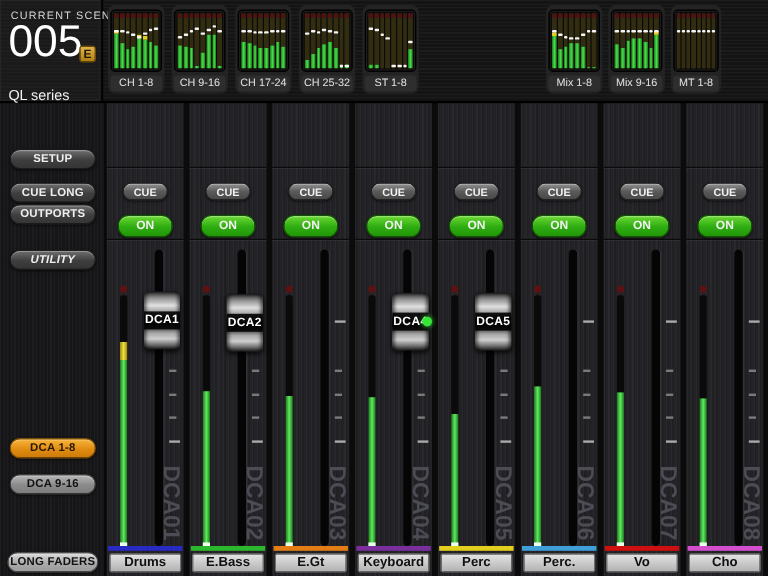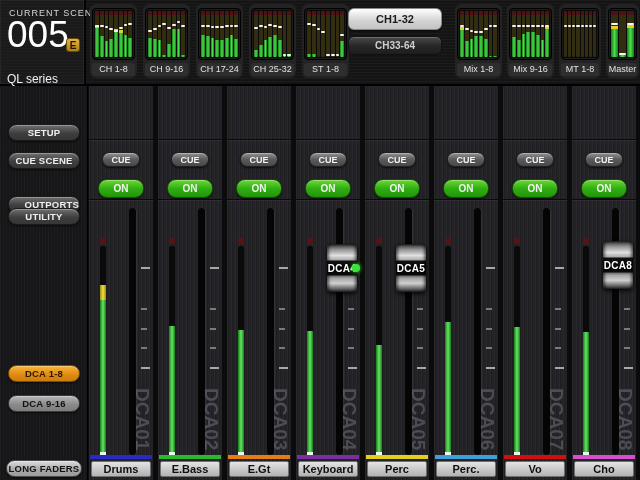--- a/index.html
+++ b/index.html
@@ -73,21 +73,21 @@
     border-right:1px solid #000;
     padding-left:16px;
   }
   .side-btn {
     position:absolute; left:8px; width:72px; height:17px; border-radius:9px;
     border:1px solid #1b1b1b; color:#efefef; font-size:9.5px; font-weight:bold; letter-spacing:.2px;
     background:linear-gradient(180deg,#707070,#3e3e3e 55%,#353535);
     box-shadow:inset 0 1px 0 rgba(255,255,255,.28), 0 1px 2px rgba(0,0,0,.6);
     text-align:center; line-height:15px;
   }
-  .side-btn.b0 { top:38px; } .side-btn.b1 { top:66px; } .side-btn.b2 { top:110px;text-align:right; } .side-btn.b3 { top:122px; }
+  .side-btn.b0 { top:38px; } .side-btn.b1 { top:66px; } .side-btn.b2 { top:84px; } .side-btn.b3 { top:122px;font-style:italic; }
   .side-btn.dca0 { top:279px; background:linear-gradient(180deg,#f7b63c,#e18c12 55%,#cd7c08); color:#2a1800; border-color:#7a4d03; }
   .side-btn.dca1 { top:309px; background:linear-gradient(180deg,#b8b8b8,#8b8b8b 55%,#7d7d7d); color:#121212; border-color:#3a3a3a; }
   .side-btn.longf { top:374px; left:6px; width:76px; background:linear-gradient(180deg,#dedede,#aaaaaa 55%,#9c9c9c); color:#121212; border-color:#4a4a4a; }
 
   .strips { display:flex; gap:5px; padding-left:1px; height:394px; }
   .strip {
     position:relative; width:64px; height:394px; flex:none;
     background:#232327;
     background-image:repeating-linear-gradient(90deg, rgba(255,255,255,0.028) 0 1px, rgba(0,0,0,0.12) 1px 2px, transparent 2px 4px);
   }
@@ -379,24 +379,20 @@
           <div class="bar">
             <div class="clip"></div>
             <div class="lit" style="height: 34%;"></div>
             <div class="mark" style="top: 50%;"></div>
           </div>
         </div>
         <div class="block-label">ST 1-8</div>
       </div>
     </div>
 
-  <div class="bank-col">
-    <button class="bank-btn active">CH1-32</button>
-    <button class="bank-btn inactive">CH33-64</button>
-  </div>
 
   <div class="right-blocks">
       <div class="block-wrap">
         <div class="block">
           <div class="bar">
             <div class="clip"></div>
             <div class="lit" style="height: 58%;"></div>
             <div class="peak" style="bottom: 58%;"></div>
             <div class="mark" style="top: 30%;"></div>
           </div>
@@ -514,49 +510,27 @@
             <div class="clip"></div>
             <div class="mark" style="top: 30%;"></div>
           </div>
           <div class="bar">
             <div class="clip"></div>
             <div class="mark" style="top: 30%;"></div>
           </div>
         </div>
         <div class="block-label">MT 1-8</div>
       </div>
-      <div class="block-wrap">
-        <div class="block">
-          <div class="bar">
-            <div class="clip"></div>
-            <div class="lit" style="height: 60%;"></div>
-            <div class="peak" style="bottom: 60%;"></div>
-            <div class="mark" style="top: 27%;"></div>
-          </div>
-          <div class="bar">
-            <div class="clip"></div>
-            <div class="lit" style="height: 8%;"></div>
-            <div class="mark" style="top: 92%;"></div>
-          </div>
-          <div class="bar">
-            <div class="clip"></div>
-            <div class="lit" style="height: 62%;"></div>
-            <div class="peak" style="bottom: 62%;"></div>
-            <div class="mark" style="top: 27%;"></div>
-          </div>
-        </div>
-        <div class="block-label">Master</div>
-      </div>
     </div>
 </div>
 
 <div class="main">
   <aside class="sidebar">
     <button class="side-btn b0">SETUP</button>
-    <button class="side-btn b1">CUE SCENE</button>
+    <button class="side-btn b1">CUE LONG</button>
     <button class="side-btn b2">OUTPORTS</button>
     <button class="side-btn b3">UTILITY</button>
     <button class="side-btn dca0">DCA 1-8</button>
     <button class="side-btn dca1">DCA 9-16</button>
     <button class="side-btn longf">LONG FADERS</button>
   </aside>
 
   <div class="strips">
   <div class="strip">
     <div class="strip-top"></div>
@@ -568,20 +542,24 @@
     <div class="meter-track">
       <div class="meter-fill" style="height: 155px;"></div>
       <div class="meter-peak-y" style="bottom: 155px; height: 15px;"></div>
     </div>
     <div class="fader-track"></div>
     <div class="tick l t0"></div>
     <div class="tick t1"></div>
     <div class="tick t2"></div>
     <div class="tick t3"></div>
     <div class="tick l t4"></div>
+    <div class="fader-knob" style="top: 157px;">
+      <div class="knob-label">DCA1</div>
+
+    </div>
     <div class="color-bar" style="background: rgb(41, 41, 196);"></div>
     <div class="name-label">Drums</div>
   </div>
 
   <div class="strip">
     <div class="strip-top"></div>
     <button class="pill cue">CUE</button>
     <button class="pill on">ON</button>
     <div class="divider2"></div>
     <div class="bg-label">DCA02</div>
@@ -589,20 +567,24 @@
     <div class="meter-track">
       <div class="meter-fill" style="height: 129px;"></div>
 
     </div>
     <div class="fader-track"></div>
     <div class="tick l t0"></div>
     <div class="tick t1"></div>
     <div class="tick t2"></div>
     <div class="tick t3"></div>
     <div class="tick l t4"></div>
+    <div class="fader-knob" style="top: 159px;">
+      <div class="knob-label">DCA2</div>
+
+    </div>
     <div class="color-bar" style="background: rgb(44, 184, 44);"></div>
     <div class="name-label">E.Bass</div>
   </div>
 
   <div class="strip">
     <div class="strip-top"></div>
     <button class="pill cue">CUE</button>
     <button class="pill on">ON</button>
     <div class="divider2"></div>
     <div class="bg-label">DCA03</div>
@@ -723,21 +705,17 @@
     <div class="meter-track">
       <div class="meter-fill" style="height: 123px;"></div>
 
     </div>
     <div class="fader-track"></div>
     <div class="tick l t0"></div>
     <div class="tick t1"></div>
     <div class="tick t2"></div>
     <div class="tick t3"></div>
     <div class="tick l t4"></div>
-    <div class="fader-knob" style="top: 155px;">
-      <div class="knob-label">DCA8</div>
-
-    </div>
     <div class="color-bar" style="background: rgb(212, 79, 208);"></div>
     <div class="name-label">Cho</div>
   </div>
 </div>
 </div>
 
 </body></html>

